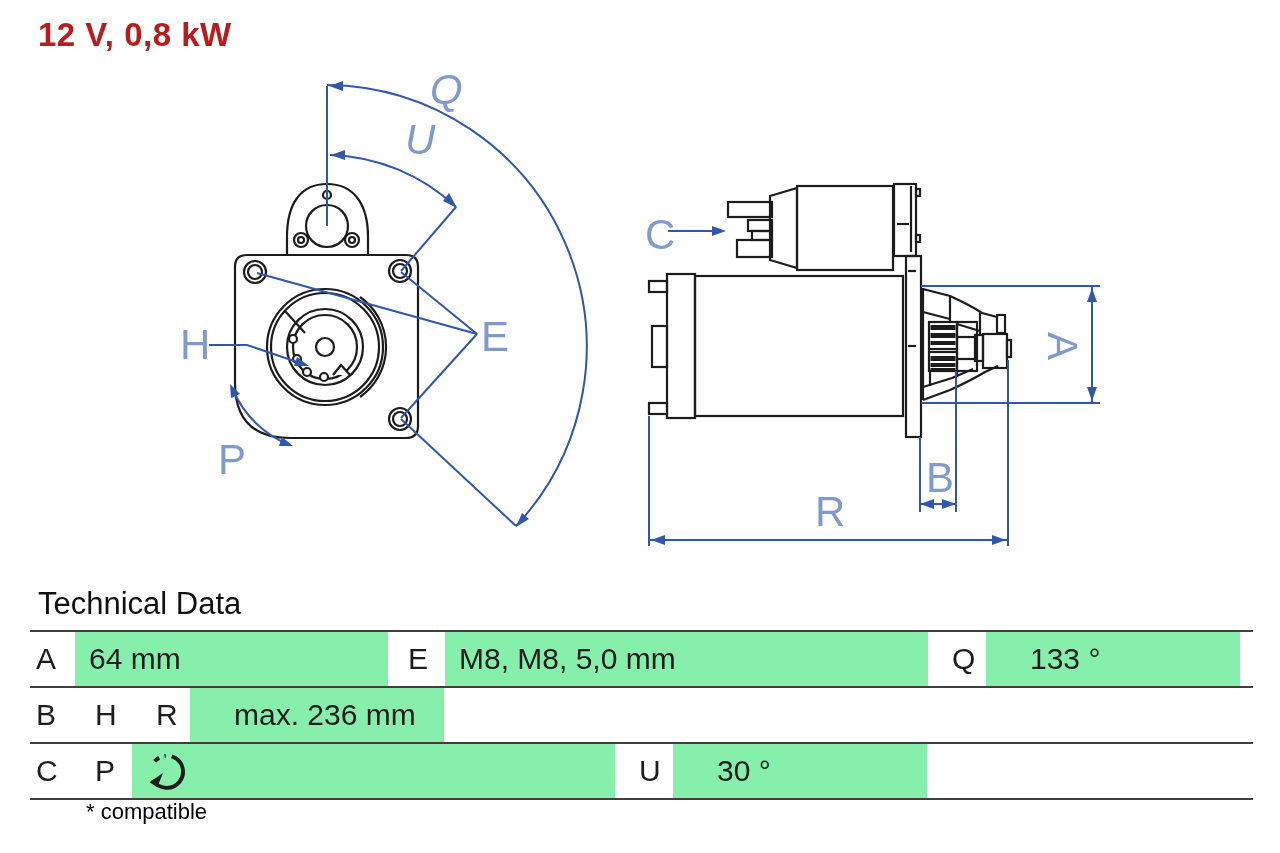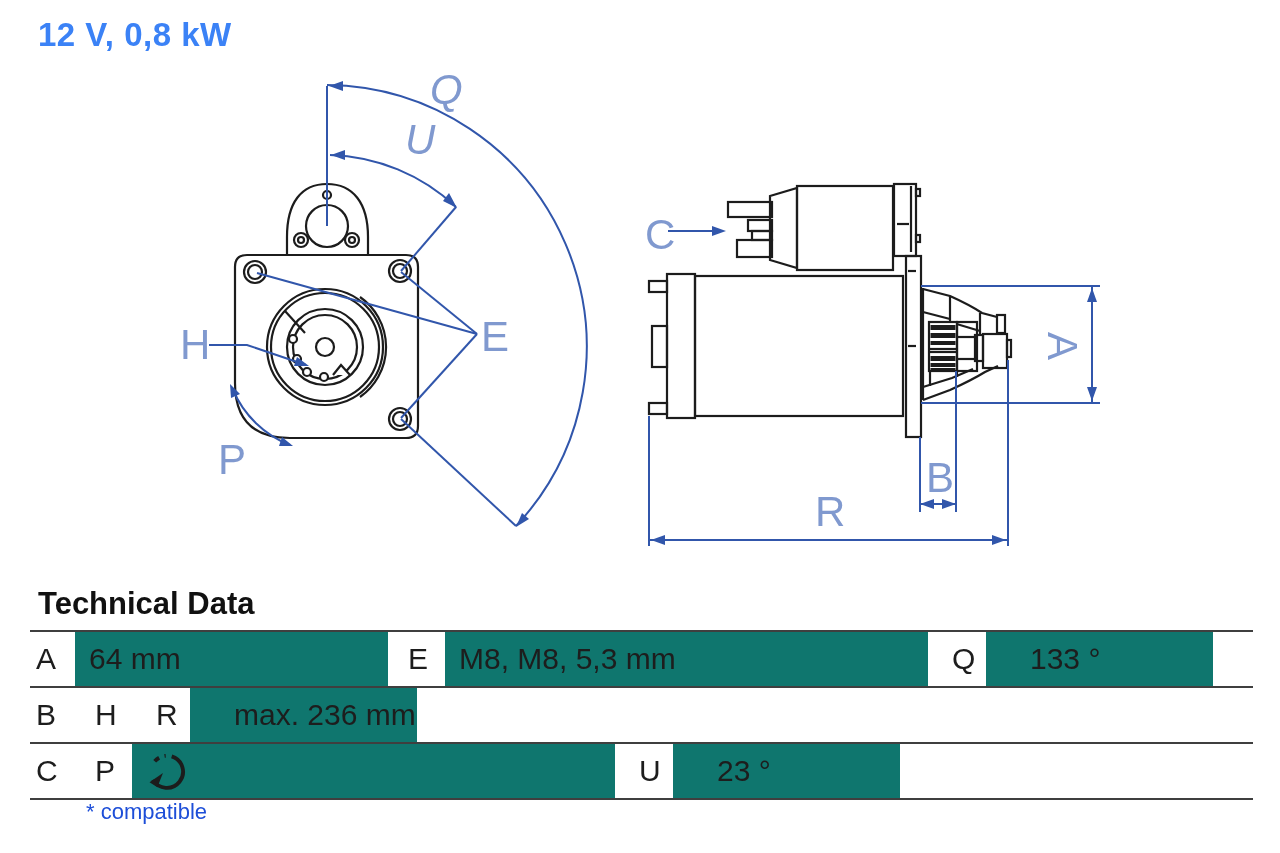--- a/index.html
+++ b/index.html
@@ -2,51 +2,51 @@
 <html><head>
 <meta charset="utf-8">
 <style>
   html,body{margin:0;padding:0;}
   body{
     width:1280px;height:853px;background:#ffffff;position:relative;overflow:hidden;
     font-family:"Liberation Sans", sans-serif;color:#1d1d1d;
   }
   .title{
     position:absolute;left:38px;top:16px;font-size:33px;font-weight:700;
-    letter-spacing:.5px;color:#3b82f6;white-space:pre;
+    letter-spacing:.5px;color:#b91c1c;white-space:pre;
   }
   .diagram-svg{position:absolute;left:0;top:0;}
   .blk{stroke:#1c1c1c;stroke-width:2.2;fill:none;}
   .blkf{fill:#1c1c1c;stroke:none;}
   .blkw{stroke:#1c1c1c;stroke-width:2.2;fill:#ffffff;}
   .blu{stroke:#3156ab;stroke-width:2;fill:none;}
   .bluf{fill:#3156ab;stroke:none;}
   .dimlabel{fill:#8099cf;font-size:42px;font-family:"Liberation Sans",sans-serif;font-weight:400;}
   .dimlabel.it{font-style:italic;}
   .tech-heading{
-    position:absolute;left:38px;top:586px;font-size:31px;font-weight:700;color:#111;
+    position:absolute;left:38px;top:586px;font-size:31px;font-weight:400;color:#111;
   }
   .ttable{
     position:absolute;left:30px;top:630px;width:1223px;
     border-top:2px solid #3f3f3f;font-size:30px;
   }
   .trow{display:flex;height:54px;border-bottom:2px solid #3f3f3f;}
   .cell{display:flex;align-items:center;box-sizing:border-box;}
   .k{background:#ffffff;}
-  .v{background:#0f766e;padding-left:14px;}
+  .v{background:#86efac;padding-left:14px;}
   .g{background:#ffffff;}
   .k1{width:45px;padding-left:6px;}
   .v1{width:313px;}
   .g1{width:20px;}
   .k2{width:37px;}
   .v2{width:483px;}
   .g2{width:22px;}
   .k3{width:36px;padding-left:2px;}
-  .v3{width:227px;padding-left:44px;}
-  .footnote{position:absolute;left:86px;top:799px;font-size:22px;color:#1d4ed8;}
+  .v3{width:254px;padding-left:44px;}
+  .footnote{position:absolute;left:86px;top:799px;font-size:22px;color:#000000;}
   .roticon{display:block;}
 </style>
 </head>
 <body>
 
 <div class="title">12 V, 0,8 kW</div>
 
 <svg class="diagram-svg" width="1280" height="580" viewBox="0 0 1280 580">
 
   <g>
@@ -199,21 +199,21 @@
 </svg>
 
 <div class="tech-heading">Technical Data</div>
 
 <div class="ttable">
   <div class="trow">
     <div class="cell k k1">A</div>
     <div class="cell v v1">64 mm</div>
     <div class="cell g g1"></div>
     <div class="cell k k2">E</div>
-    <div class="cell v v2">M8, M8, 5,3 mm</div>
+    <div class="cell v v2">M8, M8, 5,0 mm</div>
     <div class="cell g g2"></div>
     <div class="cell k k3">Q</div>
     <div class="cell v v3">133 °</div>
   </div>
   <div class="trow">
     <div class="cell k k1">B</div>
     <div class="cell g g1"></div>
     <div class="cell k k2">H</div>
     <div class="cell g g2"></div>
     <div class="cell k k3">R</div>
@@ -225,17 +225,17 @@
     <div class="cell k k2">P</div>
     <div class="cell v v2">
       <svg class="roticon" width="42" height="42" viewBox="0 0 26 26">
         <path d="M 15.9 3.9 A 10 10 0 1 1 4.3 18.5" fill="none" stroke="#1c1c1c" stroke-width="2.4"></path>
         <path d="M 5.4 7.0 A 10 10 0 0 1 12.2 3.6" fill="none" stroke="#1c1c1c" stroke-width="2.4" stroke-dasharray="3.5 3.5"></path>
         <polygon points="2.2,20.0 10.5,14.2 7.0,23.0" fill="#1c1c1c"></polygon>
       </svg>
     </div>
     <div class="cell g g2"></div>
     <div class="cell k k3">U</div>
-    <div class="cell v v3">23 °</div>
+    <div class="cell v v3">30 °</div>
   </div>
 </div>
 
 <div class="footnote">* compatible</div>
 
 </body></html>

